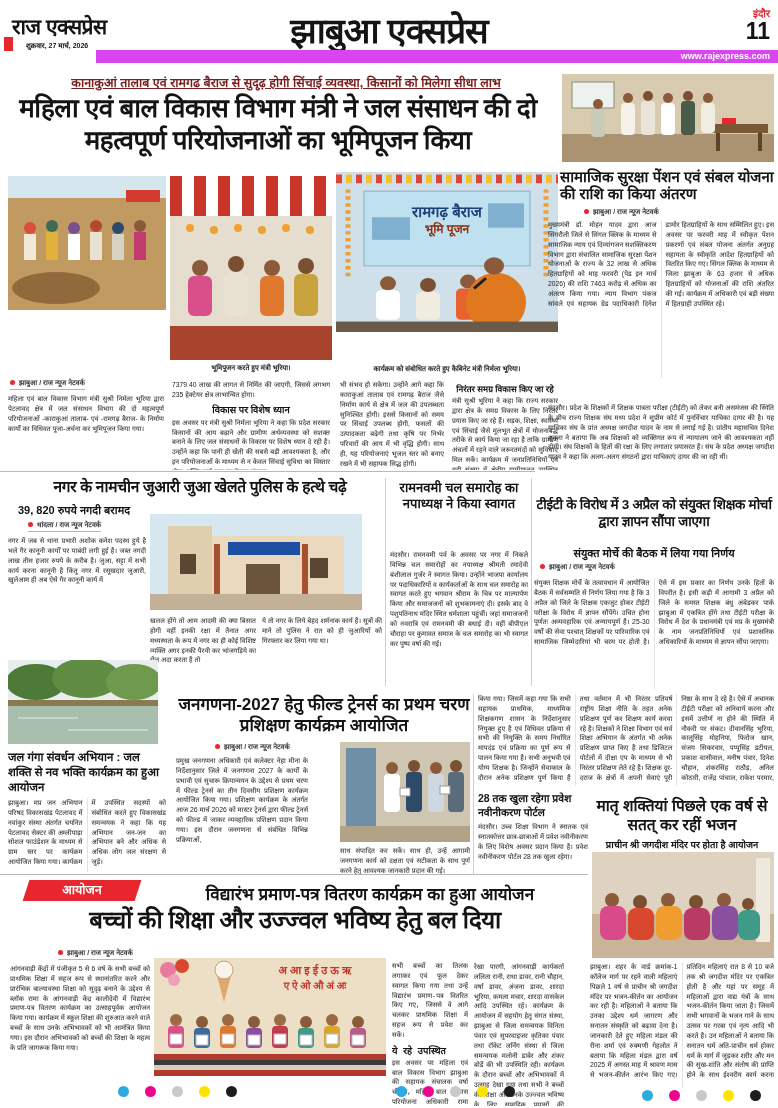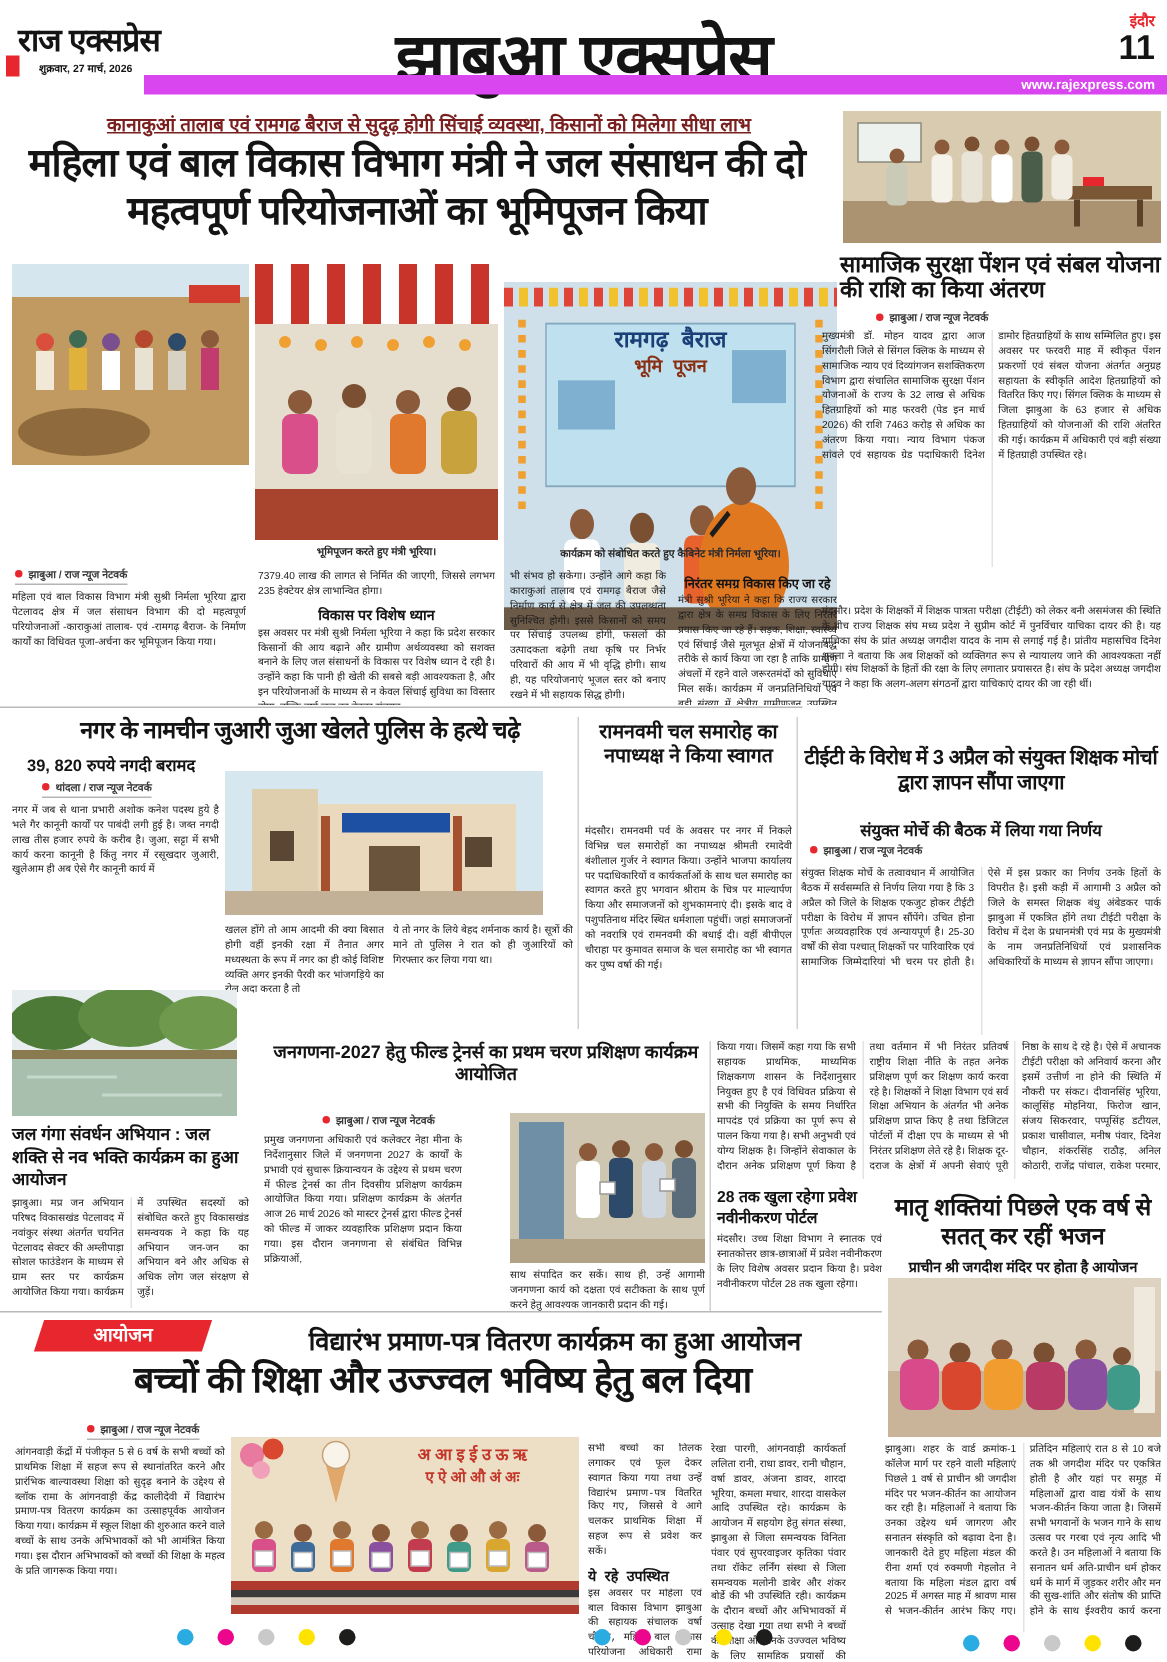--- a/index.html
+++ b/index.html
@@ -16,21 +16,21 @@
   .bullet{width:5px;height:5px;border-radius:50%;background:#e8262d;flex:0 0 auto;}
   .caption{font-size:7px;font-weight:bold;color:#2a2a2a;}
   .subhead-in{font-size:9.5px;font-weight:bold;color:#141414;text-align:center;margin:3px 0 2px 0;}
   .rule{position:absolute;background:#b9b9b9;}
   .photo{position:absolute;overflow:hidden;background:#d8d2c6;}
   .photo svg{display:block;width:100%;height:100%;}
   .dots{position:absolute;display:flex;gap:16px;}
   .dot{width:11px;height:11px;border-radius:50%;}
   .dot.c{background:#2aabe2;} .dot.m{background:#ec068d;} .dot.s{background:#c9c9c9;}
   .dot.y{background:#ffe300;} .dot.k{background:#1d1d1b;}
-  .mast-title{font-size:44px;letter-spacing:-1px;}
+  .mast-title{font-size:35px;letter-spacing:-1px;}
   .banner-text{position:absolute;left:30px;top:30px;width:162px;text-align:center;color:#1b3f77;
                font-weight:bold;line-height:1.3;}
   .walltext{position:absolute;color:#c4352a;font-weight:bold;text-align:center;line-height:1.25;}
   .red-label{background:#e8262d;color:#fff;font-weight:bold;font-size:12.5px;line-height:21px;
              text-align:center;transform:skewX(-18deg);}
   .red-label span{display:block;transform:skewX(18deg);}
   .vline{position:absolute;width:1px;background:#cfcfcf;}
 </style>
 </head>
 <body>
@@ -111,21 +111,21 @@
       <circle cx="136" cy="90" r="8" fill="#7a4f32"></circle>
         <rect x="124" y="98" width="24" height="42" rx="6" fill="#c8a23c"></rect>
       <circle cx="20" cy="52" r="4" fill="#f0a030"></circle>
         <circle cx="44" cy="54" r="4" fill="#f0a030"></circle>
         <circle cx="68" cy="52" r="4" fill="#f0a030"></circle>
       <circle cx="92" cy="54" r="4" fill="#f0a030"></circle>
         <circle cx="116" cy="52" r="4" fill="#f0a030"></circle>
         <circle cx="140" cy="54" r="4" fill="#f0a030"></circle>
     </svg>
   </div>
-  <div class="photo" style="left:336px;top:188px;width:222px;height:232px;font-family:Liberation Mono, monospace;">
+  <div class="photo" style="left:336px;top:172px;width:222px;height:160px;">
     <svg viewBox="0 0 222 184" preserveAspectRatio="none">
       <rect width="222" height="184" fill="#cfe0ea"></rect>
       <line x1="0" y1="8" x2="222" y2="8" stroke="#e04438" stroke-width="10" stroke-dasharray="6 14"></line>
       <line x1="10" y1="8" x2="222" y2="8" stroke="#f2c12e" stroke-width="10" stroke-dasharray="6 14"></line>
       <rect x="28" y="22" width="166" height="86" fill="#bfe0ef" stroke="#86a9c0"></rect>
       <rect x="36" y="52" width="38" height="26" fill="#7fb0cf"></rect>
         <rect x="152" y="36" width="36" height="28" fill="#7fb0cf"></rect>
       <line x1="12" y1="20" x2="12" y2="120" stroke="#f0a030" stroke-width="5" stroke-dasharray="4 4"></line>
       <line x1="210" y1="20" x2="210" y2="120" stroke="#f0a030" stroke-width="5" stroke-dasharray="4 4"></line>
       <circle cx="52" cy="128" r="8" fill="#8a5a3a"></circle>
@@ -205,21 +205,21 @@
   </div>
   <div class="abs body-text" style="left:8px;top:536px;width:138px;height:130px;">नगर में जब से थाना प्रभारी अशोक कनेश पदस्थ हुये है भले गैर कानूनी कार्यों पर पाबंदी लगी हुई है। जब्त नगदी लाख तीस हजार रुपये के करीब है। जुआ, सट्टा में सभी कार्य करना कानूनी है किंतु नगर में रसूखदार जुआरी, खुलेआम ही अब ऐसे गैर कानूनी कार्य में</div>
   <div class="abs body-text" style="left:150px;top:616px;width:106px;height:74px;">खलल होंगे तो आम आदमी की क्या बिसात होगी वहीं इनकी रक्षा में तैनात अगर मध्यस्थता के रूप में नगर का ही कोई विशिष्ट व्यक्ति अगर इनकी पैरवी कर भांजगड़िये का रोल अदा करता है तो</div>
   <div class="abs body-text" style="left:262px;top:616px;width:120px;height:74px;">ये तो नगर के लिये बेहद शर्मनाक कार्य है। सूत्रों की माने तो पुलिस ने रात को ही जुआरियों को गिरफ्तार कर लिया गया था।</div>
 
   <div class="vline" style="left:385px;top:478px;height:208px;"></div>
   <div class="abs hl center" style="left:390px;top:480px;width:138px;font-size:13px;line-height:1.25;">रामनवमी चल समारोह का नपाध्यक्ष ने किया स्वागत</div>
   <div class="abs body-text" style="left:390px;top:550px;width:138px;height:138px;">मंदसौर। रामनवमी पर्व के अवसर पर नगर में निकले विभिन्न चल समारोहों का नपाध्यक्ष श्रीमती रमादेवी बंशीलाल गुर्जर ने स्वागत किया। उन्होंने भाजपा कार्यालय पर पदाधिकारियों व कार्यकर्ताओं के साथ चल समारोह का स्वागत करते हुए भगवान श्रीराम के चित्र पर माल्यार्पण किया और समाजजनों को शुभकामनाएं दी। इसके बाद वे पशुपतिनाथ मंदिर स्थित धर्मशाला पहुंचीं। जहां समाजजनों को नवरात्रि एवं रामनवमी की बधाई दी। वहीं बीपीएल चौराहा पर कुमावत समाज के चल समारोह का भी स्वागत कर पुष्प वर्षा की गई।</div>
   <div class="vline" style="left:531px;top:478px;height:208px;"></div>
 
-  <div class="abs hl center" style="left:178px;top:694px;width:292px;font-size:12px;line-height:1.25;">जनगणना-2027 हेतु फील्ड ट्रेनर्स का प्रथम चरण प्रशिक्षण कार्यक्रम आयोजित</div>
+  <div class="abs hl center" style="left:178px;top:694px;width:292px;font-size:17px;line-height:1.25;">जनगणना-2027 हेतु फील्ड ट्रेनर्स का प्रथम चरण प्रशिक्षण कार्यक्रम आयोजित</div>
   <div class="abs dateline" style="left:215px;top:742px;border-bottom:none;">
     <span class="bullet"></span>
     <span>झाबुआ / राज न्यूज नेटवर्क</span>
   </div>
   <div class="abs body-text" style="left:176px;top:756px;width:132px;height:150px;">प्रमुख जनगणना अधिकारी एवं कलेक्टर नेहा मीना के निर्देशानुसार जिले में जनगणना 2027 के कार्यों के प्रभावी एवं सुचारू क्रियान्वयन के उद्देश्य से प्रथम चरण में फील्ड ट्रेनर्स का तीन दिवसीय प्रशिक्षण कार्यक्रम आयोजित किया गया। प्रशिक्षण कार्यक्रम के अंतर्गत आज 26 मार्च 2026 को मास्टर ट्रेनर्स द्वारा फील्ड ट्रेनर्स को फील्ड में जाकर व्यवहारिक प्रशिक्षण प्रदान किया गया। इस दौरान जनगणना से संबंधित विभिन्न प्रक्रियाओं,</div>
   <div class="photo" style="left:340px;top:742px;width:130px;height:100px;">
     <svg viewBox="0 0 130 100" preserveAspectRatio="none">
       <rect width="130" height="100" fill="#cfc6b2"></rect>
       <rect x="6" y="6" width="30" height="82" fill="#6f8fa6"></rect>
       <rect y="84" width="130" height="16" fill="#b2a286"></rect>

